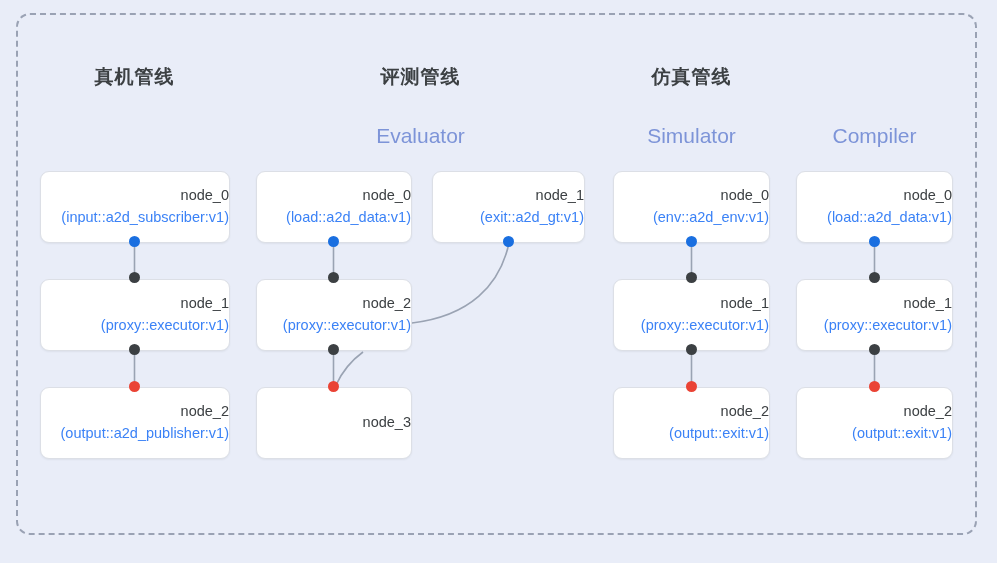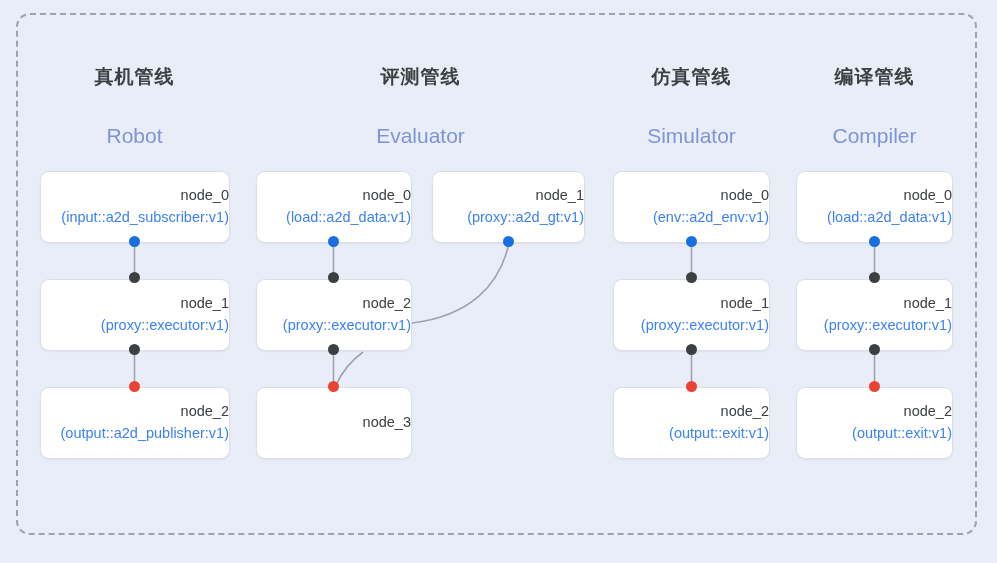--- a/index.html
+++ b/index.html
@@ -105,29 +105,27 @@
     <path d="M 363 352 C 352 360 342 372 336 385" fill="none" stroke="#9aa3b3" stroke-width="1.6"></path>
 
     <line x1="691.5" y1="242" x2="691.5" y2="278" stroke="#9aa3b3" stroke-width="1.6"></line>
     <line x1="691.5" y1="350" x2="691.5" y2="386" stroke="#9aa3b3" stroke-width="1.6"></line>
 
     <line x1="874.5" y1="242" x2="874.5" y2="278" stroke="#9aa3b3" stroke-width="1.6"></line>
     <line x1="874.5" y1="350" x2="874.5" y2="386" stroke="#9aa3b3" stroke-width="1.6"></line>
   </svg>
 
   <div class="col-cn" style="left:54px; top:64px; width:161px;text-align:center;">真机管线</div>
-  <div class="col-en" style="left:54px; top:124px; width:161px;">Robot</div>
 
   <div class="col-cn" style="left:340px; top:64px; width:161px;">评测管线</div>
   <div class="col-en" style="left:340px; top:124px; width:161px;">Evaluator</div>
 
   <div class="col-cn" style="left:611px; top:64px; width:161px;">仿真管线</div>
   <div class="col-en" style="left:611px; top:124px; width:161px;">Simulator</div>
 
-  <div class="col-cn" style="left:794px; top:64px; width:161px;">编译管线</div>
   <div class="col-en" style="left:794px; top:124px; width:161px;">Compiler</div>
 
   <div class="node" style="left:40px; top:171px; width:190px; height:72px;">
     <div class="node-title">node_0</div>
     <div class="node-sub">(input::a2d_subscriber:v1)</div>
   </div>
   <div class="dot" style="left:129px; top:236px; background:#1a6fe0;"></div>
 
   <div class="node" style="left:40px; top:279px; width:190px; height:72px;">
     <div class="node-title">node_1</div>
@@ -143,21 +141,21 @@
   <div class="dot" style="left:129px; top:381px; background:#ea4335;"></div>
 
   <div class="node" style="left:256px; top:171px; width:156px; height:72px;">
     <div class="node-title">node_0</div>
     <div class="node-sub">(load::a2d_data:v1)</div>
   </div>
   <div class="dot" style="left:328px; top:236px; background:#1a6fe0;"></div>
 
   <div class="node" style="left:432px; top:171px; width:153px; height:72px;">
     <div class="node-title">node_1</div>
-    <div class="node-sub">(proxy::a2d_gt:v1)</div>
+    <div class="node-sub">(exit::a2d_gt:v1)</div>
   </div>
   <div class="dot" style="left:503px; top:236px; background:#1a6fe0;"></div>
 
   <div class="node" style="left:256px; top:279px; width:156px; height:72px;">
     <div class="node-title">node_2</div>
     <div class="node-sub">(proxy::executor:v1)</div>
   </div>
   <div class="dot" style="left:328px; top:272px; background:#3c4043;"></div>
   <div class="dot" style="left:328px; top:344px; background:#3c4043;"></div>
 

